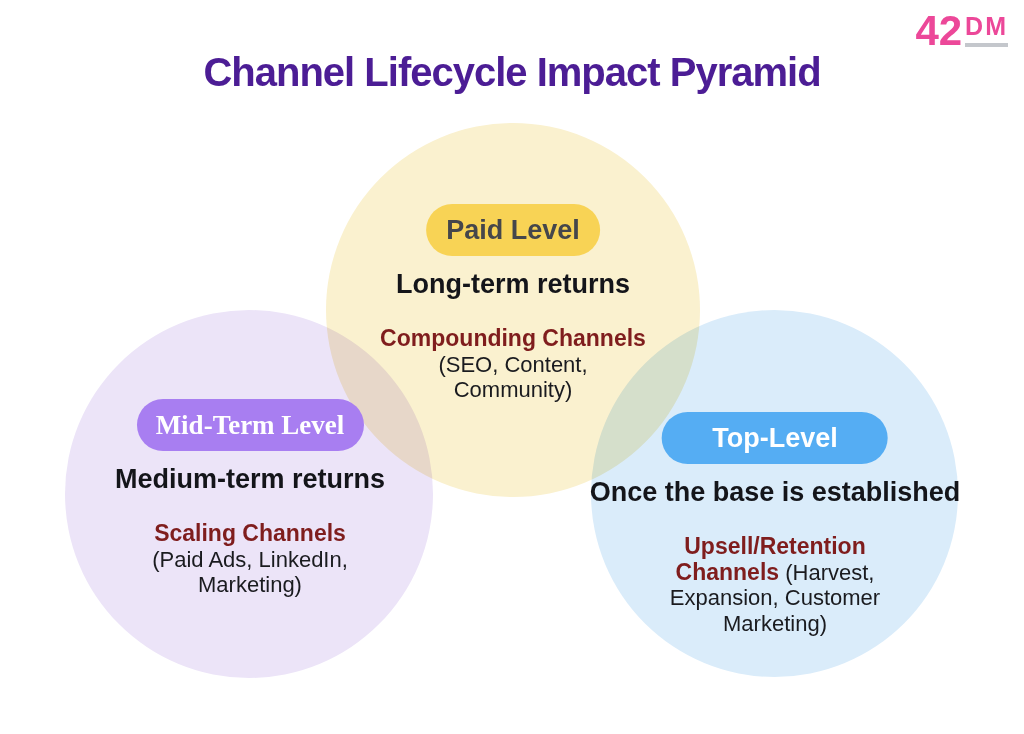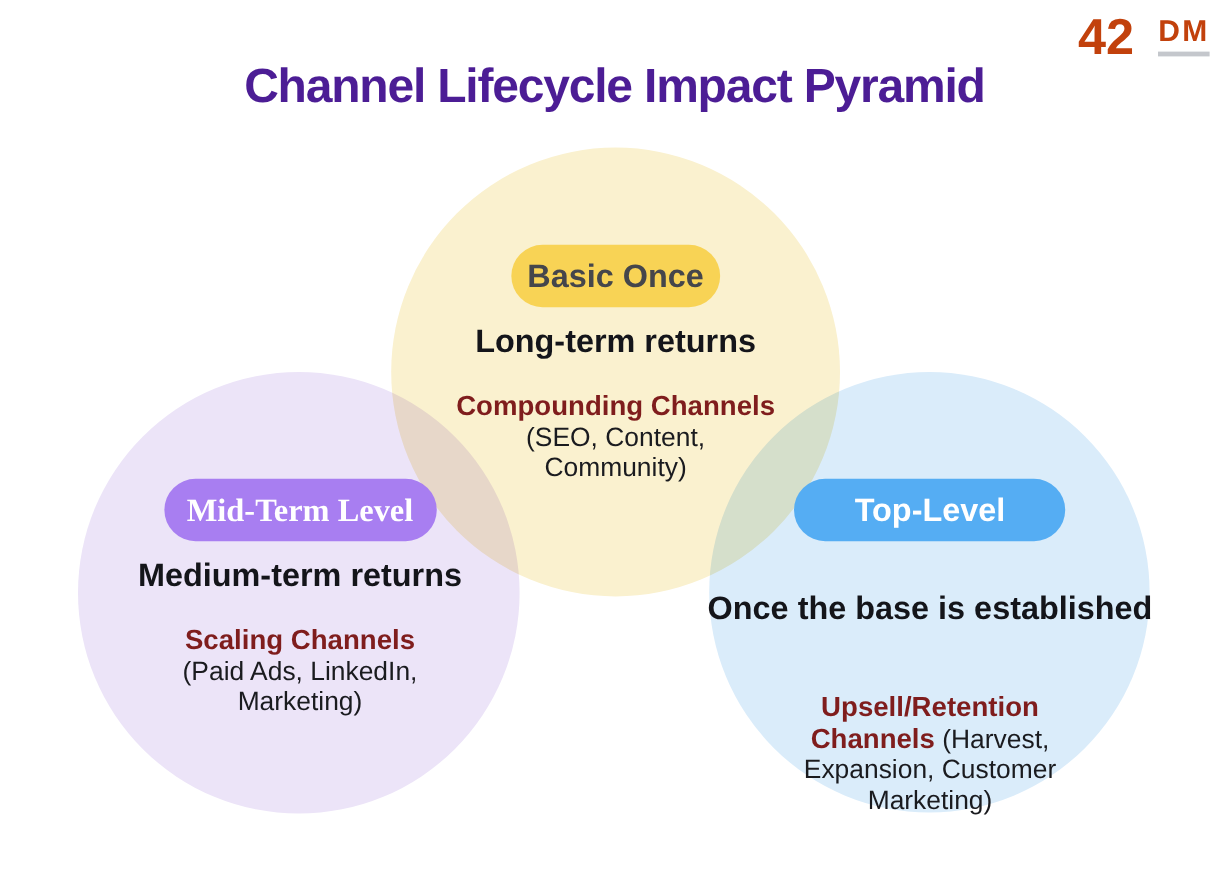--- a/index.html
+++ b/index.html
@@ -29,34 +29,34 @@
     color: #4c1d95;
   }
 
   
   .logo {
     position: absolute;
     top: 14px;
     right: 16px;
     display: flex;
     align-items: flex-start;
-    color: #c2410c;
+    color: #ec4899;
     user-select: none;
   }
   .logo-large {
     font-size: 42px;
     font-weight: 700;
     line-height: 34px;
     letter-spacing: 0px;
   }
   .logo-small-wrap {
     display: flex;
     flex-direction: column;
     align-items: stretch;
-    margin-left: 20px;
+    margin-left: 3px;
     margin-top: 1px;
   }
   .logo-small {
     font-size: 25px;
     font-weight: 700;
     line-height: 22px;
     letter-spacing: 2px;
   }
   .logo-underline {
     height: 4px;
@@ -92,21 +92,21 @@
     display: flex;
     flex-direction: column;
     align-items: center;
     text-align: center;
     transform: translateX(-50%);
     z-index: 2;
     white-space: nowrap;
   }
   .block-basic { left: 513px; top: 204px; }
   .block-mid   { left: 250px; top: 399px; }
-  .block-top   { left: 775px; top: 399px; gap: 28px; }
+  .block-top   { left: 775px; top: 412px; }
 
   .badge {
     box-sizing: border-box;
     height: 52px;
     border-radius: 27px;
     display: flex;
     align-items: center;
     justify-content: center;
     font-size: 27px;
     font-weight: 700;
@@ -160,21 +160,21 @@
     </span>
   </div>
 
   <div class="title">Channel Lifecycle Impact Pyramid</div>
 
   <div class="circle circle-basic"></div>
   <div class="circle circle-mid"></div>
   <div class="circle circle-top"></div>
 
   <div class="block block-basic">
-    <div class="badge badge-basic">Basic Once</div>
+    <div class="badge badge-basic">Paid Level</div>
     <div class="subtitle">Long-term returns</div>
     <div class="channels">
       <div class="bold">Compounding Channels</div>
       <div>(SEO, Content,</div>
       <div>Community)</div>
     </div>
   </div>
 
   <div class="block block-mid">
     <div class="badge badge-mid">Mid-Term Level</div>

